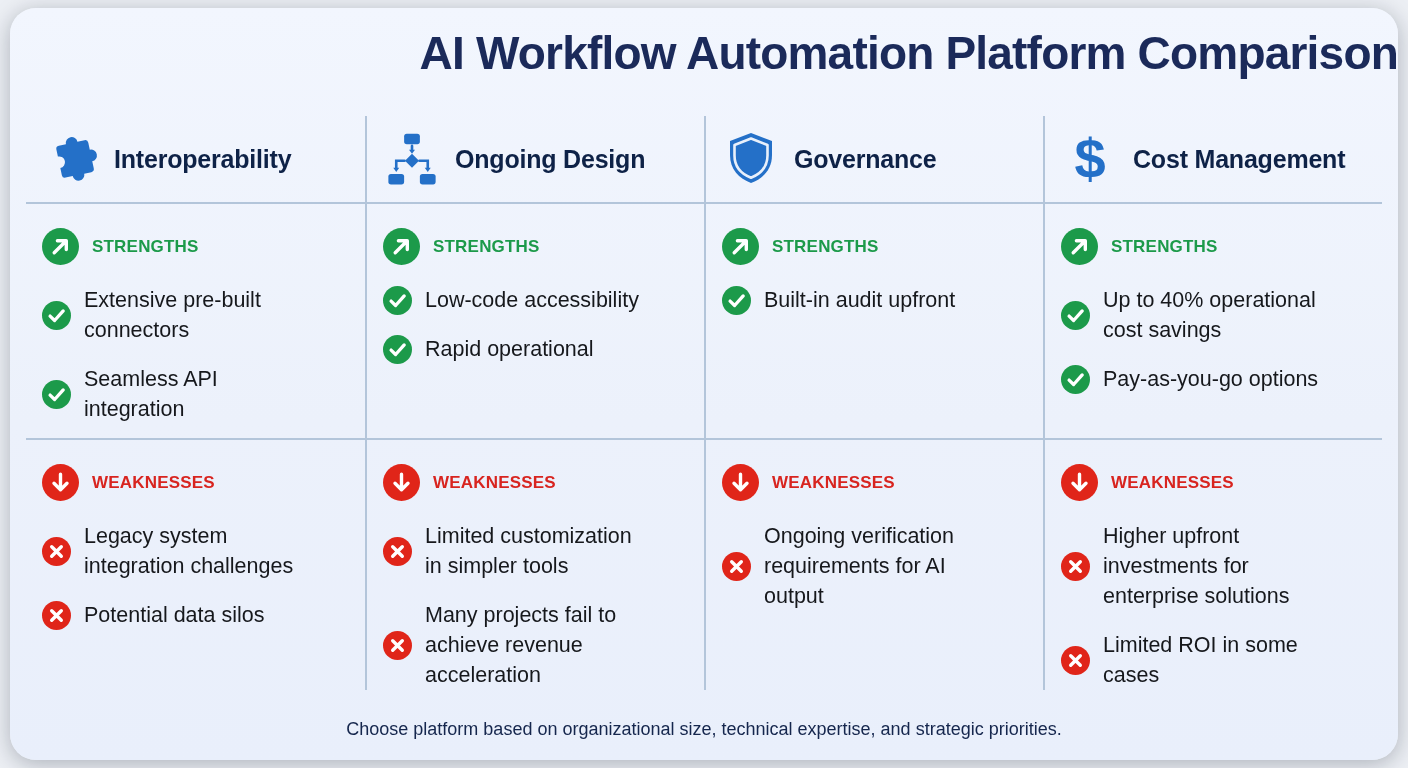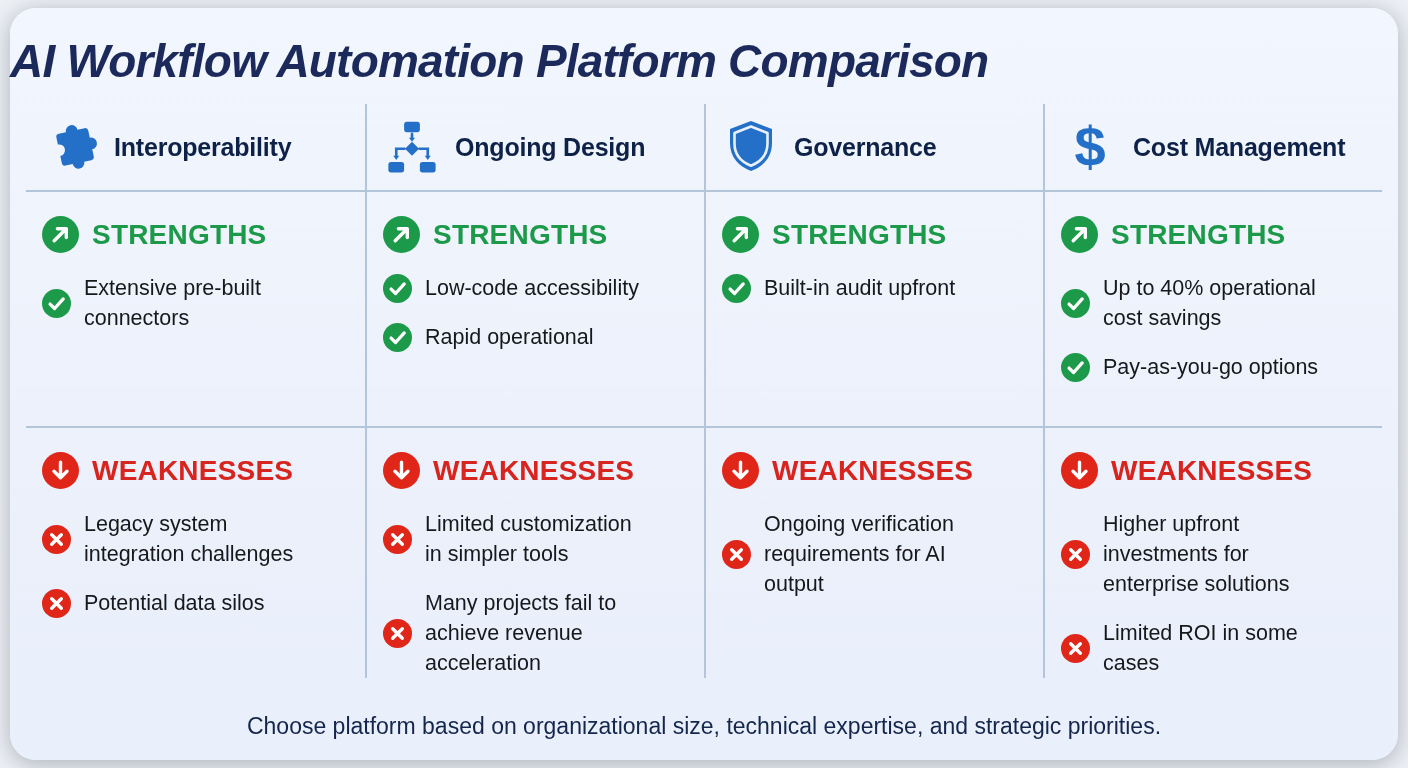--- a/index.html
+++ b/index.html
@@ -8,56 +8,55 @@
     background:#eceff4;
     font-family:"Liberation Sans", sans-serif;
   }
   .card{
     position:absolute;left:10px;top:8px;right:10px;bottom:8px;
     background:linear-gradient(180deg,#f2f6fe 0%,#ecf1fb 55%,#e9effb 100%);
     border-radius:26px;
     box-shadow:0 4px 22px rgba(10,20,40,.28);
   }
   .title{
-    margin:26px 0 0;text-align:left;
+    margin:18px 0 0;text-align:right;
     font-size:46px;font-weight:700;letter-spacing:-.8px;
     color:#1b2a5a;
-    font-style:italic;
   }
   .grid{
-    position:absolute;left:16px;right:16px;top:96px;
+    position:absolute;left:16px;right:16px;top:108px;
     display:grid;
     grid-template-columns:repeat(4,1fr);
     grid-template-rows:88px 236px 250px;
   }
   .cell{min-width:0;}
   .vline{border-left:2px solid #b3c5da;}
   .cell-header{
     display:flex;align-items:center;gap:12px;
     padding-left:14px;border-bottom:2px solid #b3c5da;
   }
   .cell-str{border-bottom:2px solid #b3c5da;}
   .cell-str,.cell-weak{padding:24px 8px 0 16px;}
   .col-icon{flex:0 0 62px;width:62px;display:flex;justify-content:center;align-items:center;}
   .col-label{font-size:25px;font-weight:700;color:#0e2247;letter-spacing:-.2px;}
   .dollar{display:block;font-size:56px;font-weight:700;color:#2470c8;line-height:58px;}
   .sec-head{display:flex;align-items:center;gap:13px;margin-bottom:20px;}
   .icn37{flex:0 0 37px;height:37px;display:flex;}
   .icn29{flex:0 0 29px;height:29px;display:flex;margin-top:1px;}
-  .sec-title{font-size:28px;font-weight:700;letter-spacing:.2px;}
+  .sec-title{font-size:17px;font-weight:700;letter-spacing:.2px;}
   .sec-title.green{color:#1c9a4a;}
   .sec-title.red{color:#d8241f;}
   .item{display:flex;align-items:center;gap:13px;margin-bottom:19px;}
   .item-text{
     font-size:21.5px;line-height:30px;color:#16181c;
     max-width:224px;
   }
   .footer{
     position:absolute;left:0;right:0;bottom:20px;
-    text-align:center;font-size:23px;color:#15264d;
+    text-align:center;font-size:18px;color:#15264d;
   }
 </style>
 </head>
 <body>
 
 <div class="card">
   <h1 class="title">AI Workflow Automation Platform Comparison</h1>
   <div class="grid">
   <div class="cell cell-header" style="grid-area: 1 / 1;">
     <span class="col-icon">
@@ -81,20 +80,29 @@
     </div>
     <div class="items str-items">
           <div class="item">
             <span class="icn29">
               <svg width="29" height="29" viewBox="0 0 29 29">
                 <circle cx="14.5" cy="14.5" r="14.5" fill="#1c9a4a"></circle>
                 <path d="M8.1 15.1 L12.6 19.5 L21.2 9.9" stroke="#fff" stroke-width="3.3" fill="none" stroke-linecap="round" stroke-linejoin="round"></path>
               </svg>
             </span>
             <span class="item-text">Extensive pre-built connectors</span>
+          </div>
+          <div class="item">
+            <span class="icn29">
+              <svg width="29" height="29" viewBox="0 0 29 29">
+                <circle cx="14.5" cy="14.5" r="14.5" fill="#1c9a4a"></circle>
+                <path d="M8.1 15.1 L12.6 19.5 L21.2 9.9" stroke="#fff" stroke-width="3.3" fill="none" stroke-linecap="round" stroke-linejoin="round"></path>
+              </svg>
+            </span>
+            <span class="item-text">Seamless API integration</span>
           </div>
         </div>
   </div>
   <div class="cell cell-weak" style="grid-area: 3 / 1;">
     <div class="sec-head">
       <span class="icn37 head-icn">
             <svg width="37" height="37" viewBox="0 0 37 37">
               <circle cx="18.5" cy="18.5" r="18.5" fill="#e02519"></circle>
               <path d="M18.5 10.2 V25.6 M12 19.3 L18.5 25.8 L25 19.3" stroke="#fff" stroke-width="3.4" fill="none" stroke-linecap="round" stroke-linejoin="round"></path>
             </svg>

